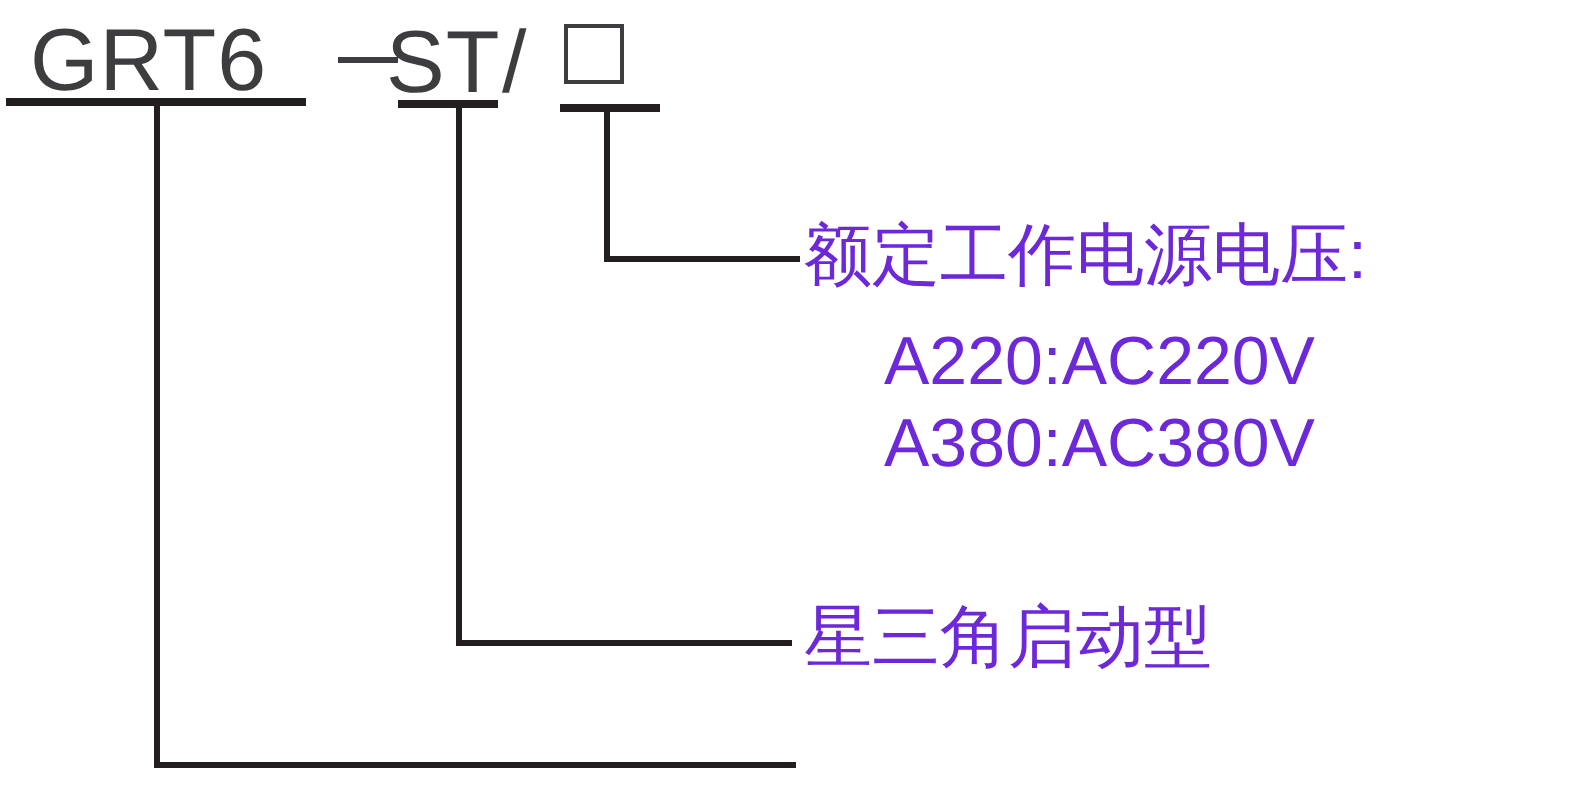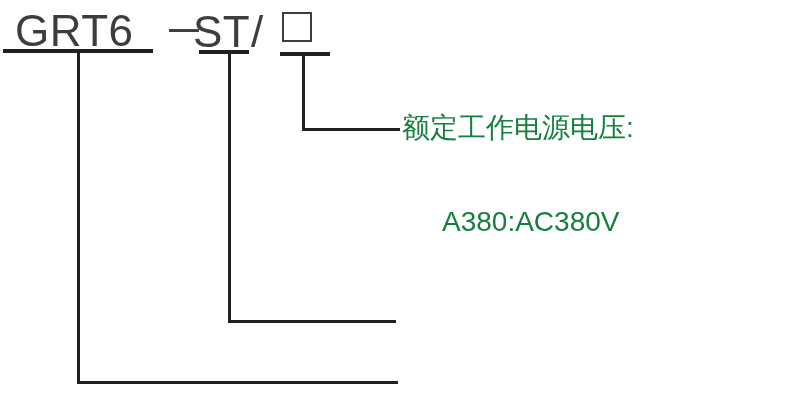--- a/index.html
+++ b/index.html
@@ -51,22 +51,22 @@
   .leader {
     border-left: 3px solid #231f20;
     border-bottom: 3px solid #231f20;
   }
   .leader-voltage { left: 302px; top: 55px; width: 95px;  height: 73px;  }
   .leader-type    { left: 228px; top: 53px; width: 165px; height: 267px; }
   .leader-series  { left: 77px;  top: 52px; width: 318px; height: 329px; }
 
   
   .label {
-    color: #15803d;
-    font-size: 28px;
+    color: #6d28d9;
+    font-size: 34px;
     line-height: 34px;
     white-space: nowrap;
   }
   .voltage-label { left: 402px; top: 111px; }
   .voltage-opt-0 { left: 442px; top: 164px; }
   .voltage-opt-1 { left: 442px; top: 205px; }
   .voltage-opt-2 { left: 442px; top: 245px; }
   .type-label    { left: 402px; top: 302px; }
   .series-label  { left: 407px; top: 361px; }
 </style>
@@ -83,17 +83,19 @@
 
   <div class="abs bar bar-series"></div>
   <div class="abs bar bar-type"></div>
   <div class="abs bar bar-voltage"></div>
 
   <div class="abs leader leader-voltage"></div>
   <div class="abs leader leader-type"></div>
   <div class="abs leader leader-series"></div>
 
   <span class="abs label voltage-label">额定工作电源电压:</span>
+  <span class="abs label voltage-opt-0">A220:AC220V</span>
   <span class="abs label voltage-opt-1">A380:AC380V</span>
 
+  <span class="abs label type-label">星三角启动型</span>
 
 
 </div>
 
 </body></html>

